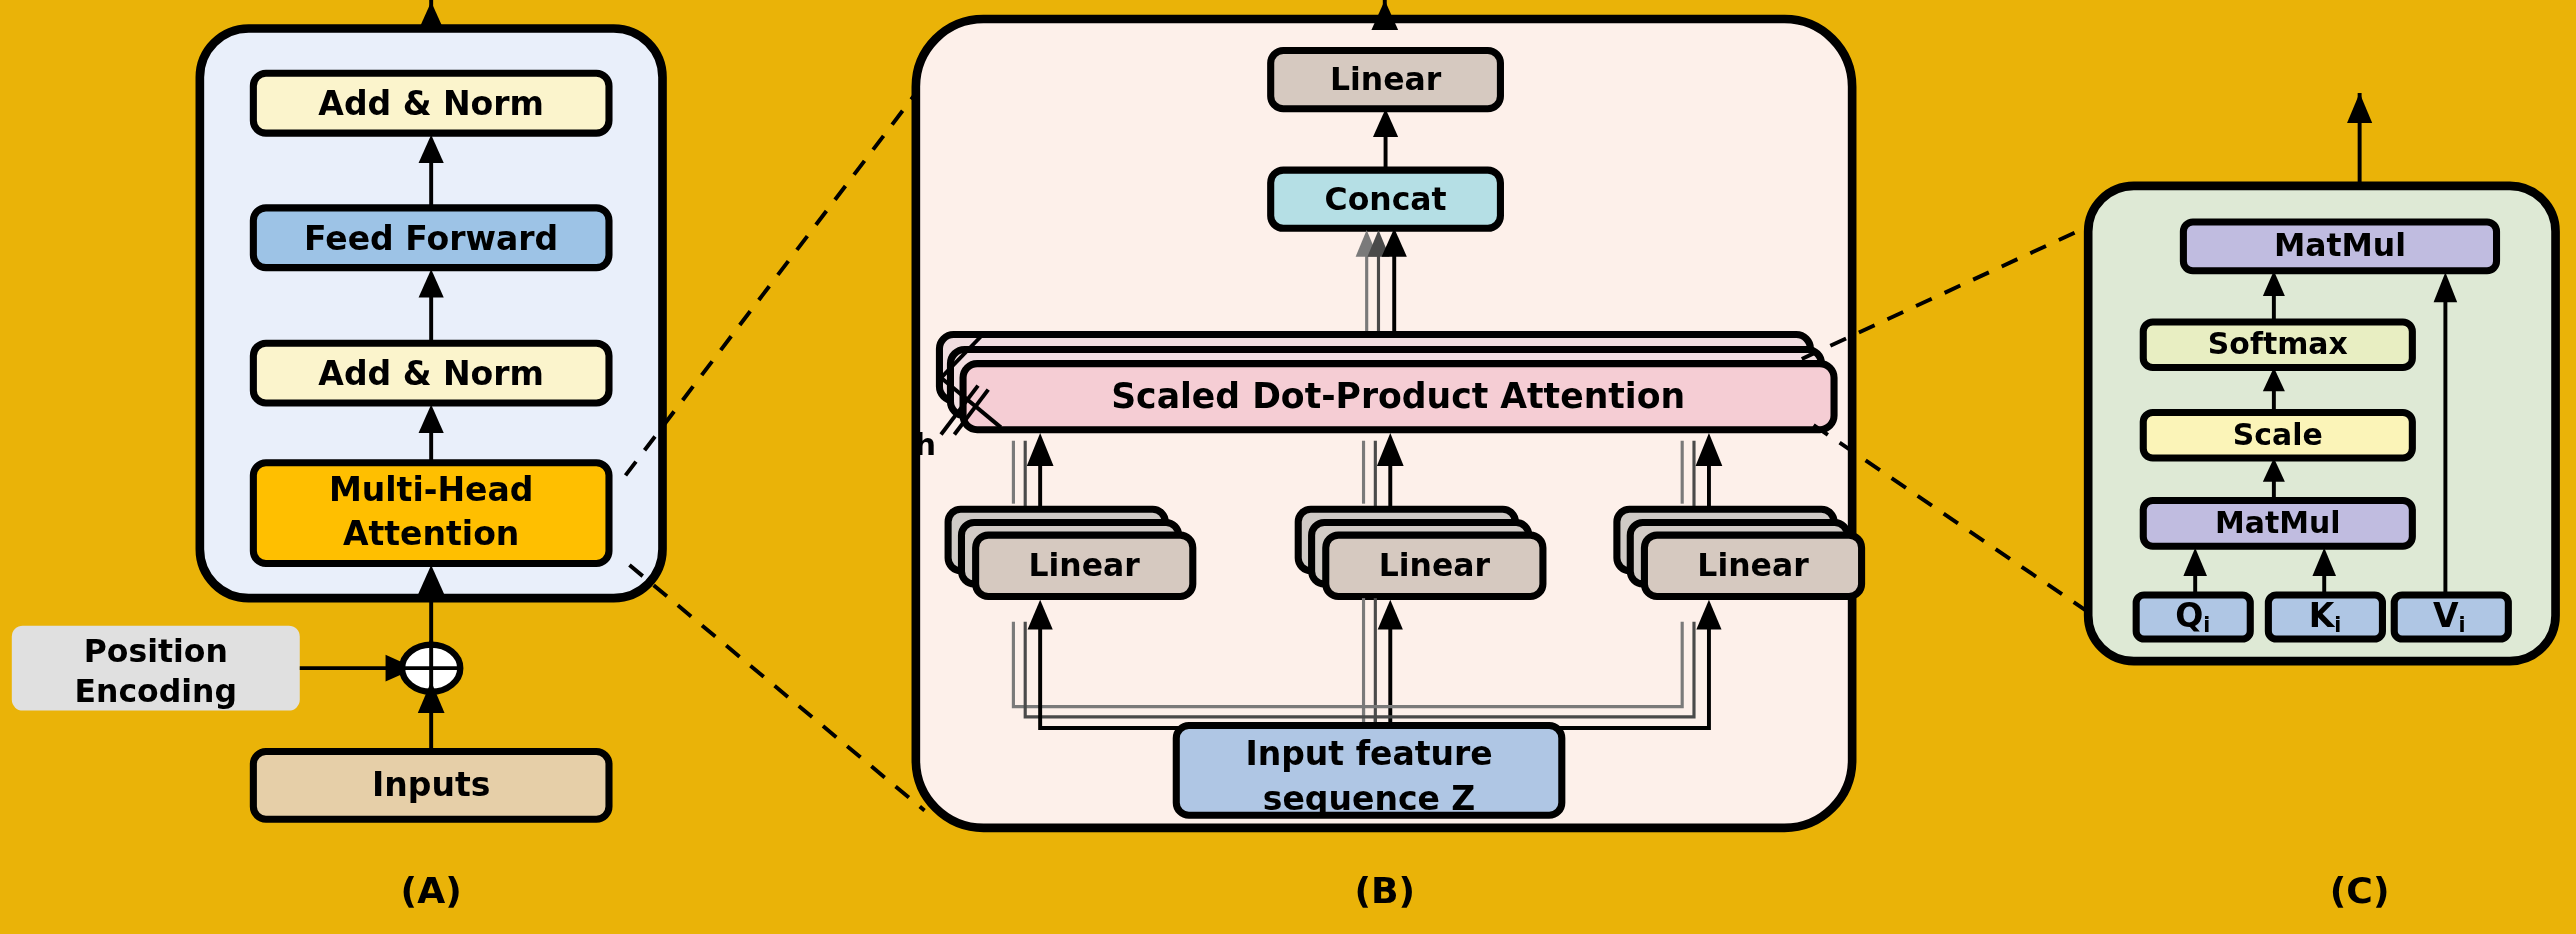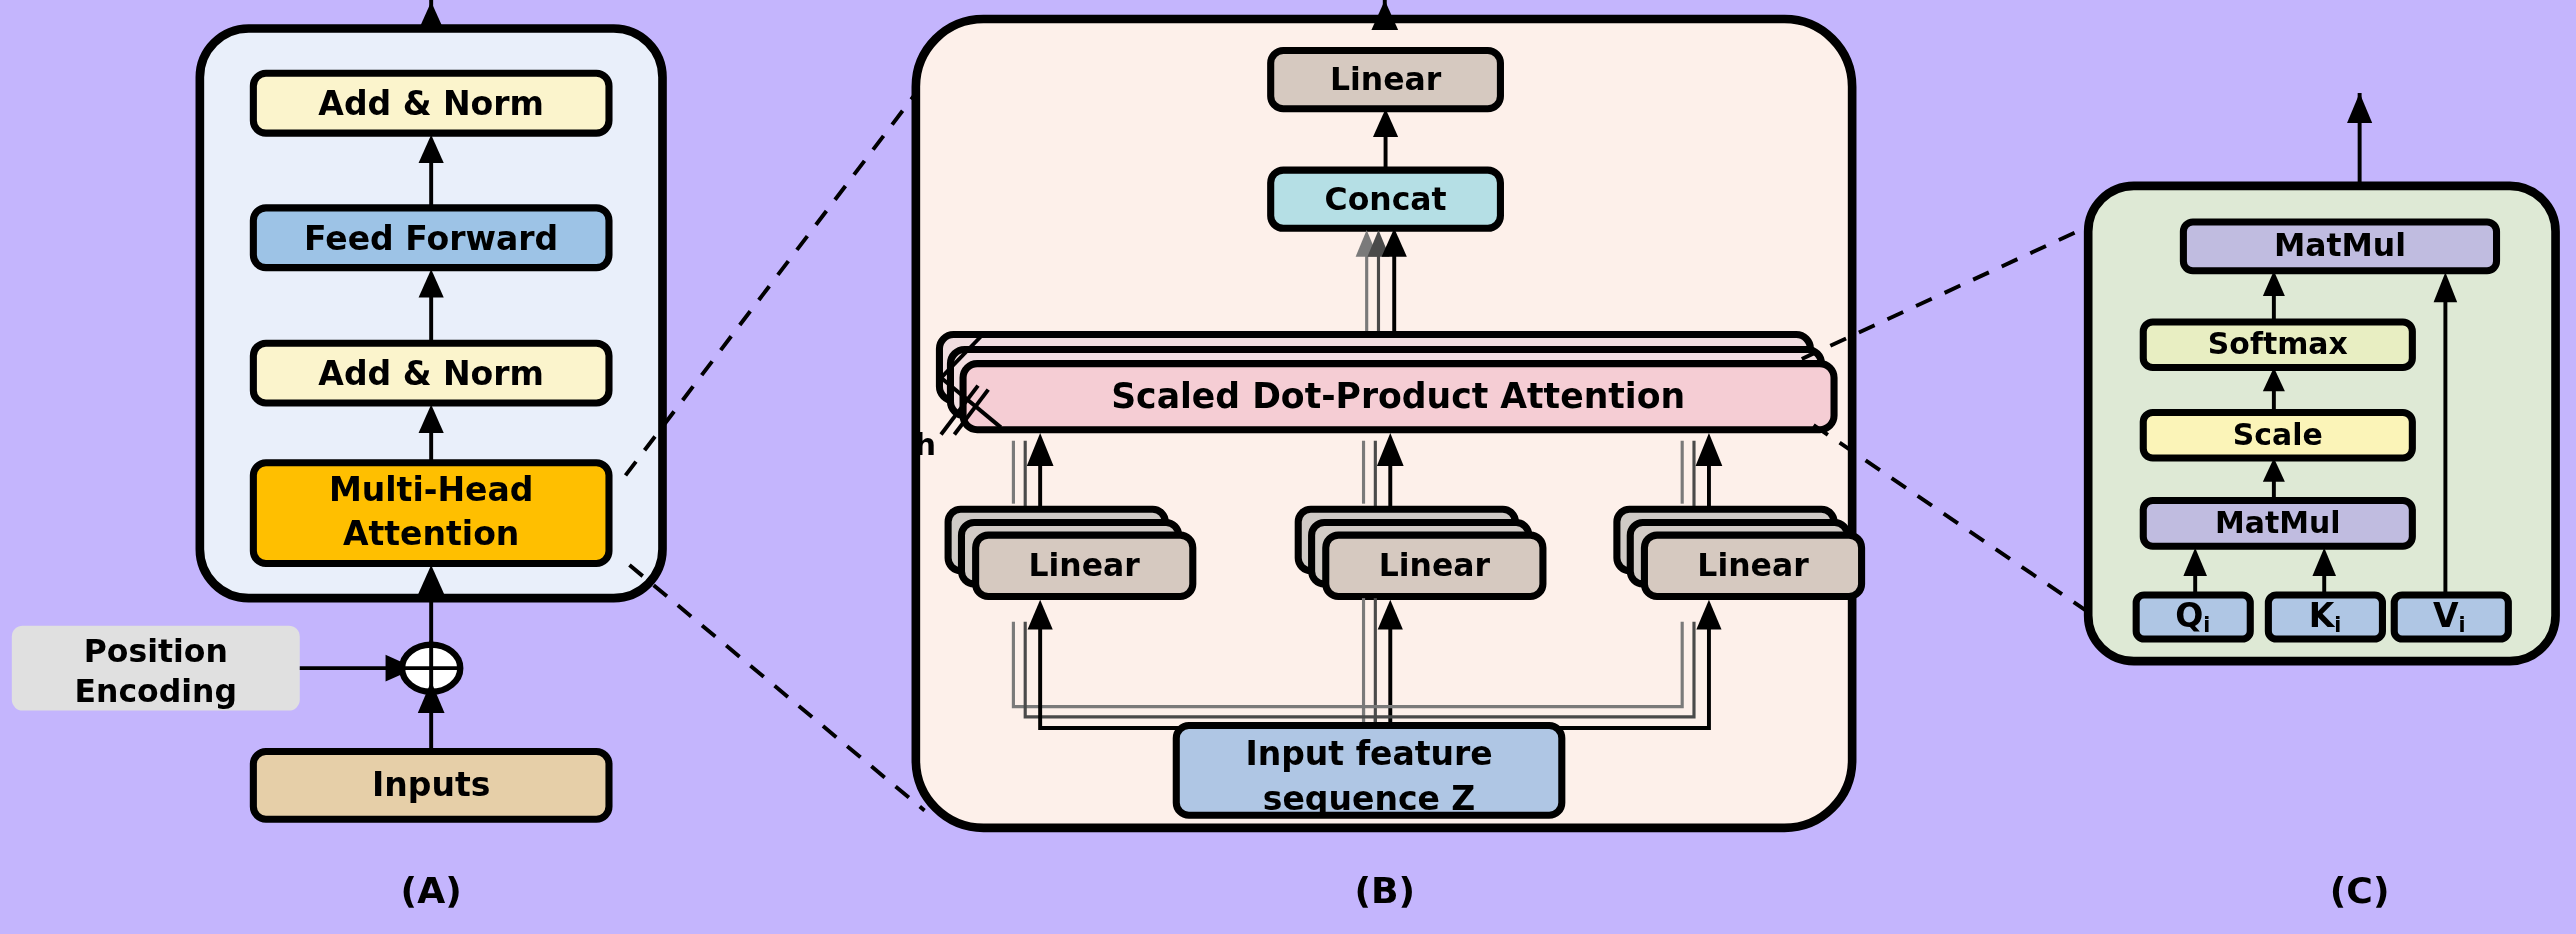--- a/index.html
+++ b/index.html
@@ -7,21 +7,21 @@
     padding: 0;
     background: #ffffff;
   }
   body {
     font-family: "DejaVu Sans", sans-serif;
   }
   #stage {
     position: relative;
     width: 2576px;
     height: 935px;
-    background: #c4b5fd;
+    background: #eab308;
     overflow: hidden;
   }
   svg#diagram {
     position: absolute;
     left: 0;
     top: 0;
     width: 2576px;
     height: 935px;
     display: block;
   }

